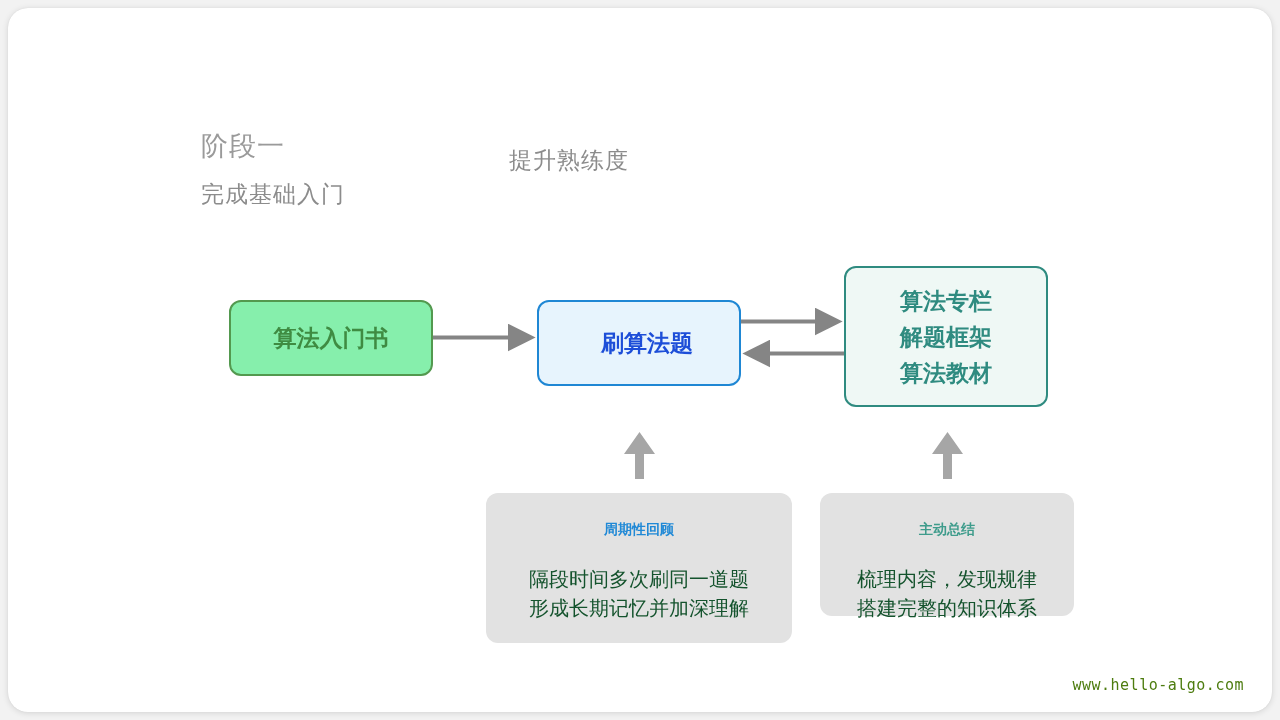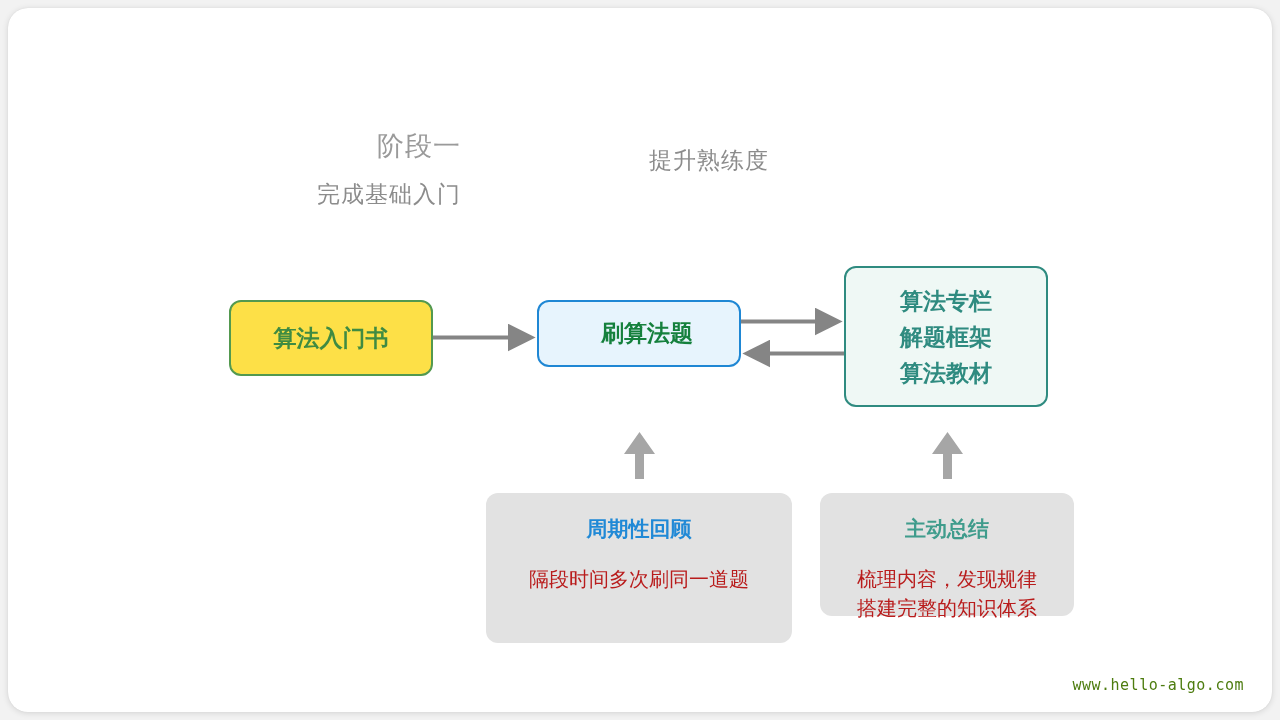--- a/index.html
+++ b/index.html
@@ -28,21 +28,21 @@
     position: absolute;
     left: 0;
     top: 0;
     width: 1264px;
     height: 704px;
   }
 
   
   .stage {
     position: absolute;
-    text-align: right;
+    text-align: left;
     width: 260px;
   }
   .stage-index {
     font-size: 27px;
     font-weight: 400;
     color: #9a9a9a;
     line-height: 34px;
     letter-spacing: 1px;
   }
   .stage-title {
@@ -66,33 +66,33 @@
     flex-direction: column;
     align-items: center;
     justify-content: center;
     font-weight: bold;
   }
   #box-book {
     left: 221px;
     top: 292px;
     width: 204px;
     height: 76px;
-    background: #fde047;
+    background: #86efac;
     border: 2px solid #53994f;
     color: #3f8b42;
     font-size: 23px;
   }
   #box-practice {
     left: 529px;
     top: 292px;
     width: 204px;
-    height: 67px;
+    height: 86px;
     background: #e7f4fd;
     border: 2px solid #1f87d4;
-    color: #15803d;
+    color: #1d4ed8;
     font-size: 23px;
     padding-left: 16px;
   }
   #box-resources {
     left: 836px;
     top: 258px;
     width: 204px;
     height: 141px;
     background: #eff8f5;
     border: 2px solid #2f8b80;
@@ -107,29 +107,29 @@
     position: absolute;
     box-sizing: border-box;
     border-radius: 12px;
     background: #e2e2e2;
     text-align: center;
     padding-top: 22px;
   }
   #note-review { left: 478px; top: 485px; width: 306px; height: 150px; }
   #note-summary { left: 812px; top: 485px; width: 254px; height: 123px; }
   .note-title {
-    font-size: 21px;
+    font-size: 14px;
     font-weight: bold;
     line-height: 28px;
   }
   #note-review .note-title { color: #2089d6; }
   #note-summary .note-title { color: #3f9c8c; }
   .note-body {
     font-size: 20px;
-    color: #b91c1c;
+    color: #14532d;
     line-height: 29px;
     margin-top: 22px;
   }
   .note-body .nl { display: block; }
 
   
   .arrow-svg {
     position: absolute;
     left: 0;
     top: 0;
@@ -206,20 +206,21 @@
     <div class="flow-box" id="box-resources">
       <span class="res-line">算法专栏</span>
       <span class="res-line">解题框架</span>
       <span class="res-line">算法教材</span>
     </div>
 
     <div class="note-box" id="note-review">
       <div class="note-title">周期性回顾</div>
       <div class="note-body">
         <span class="nl">隔段时间多次刷同一道题</span>
+        <span class="nl">形成长期记忆并加深理解</span>
       </div>
     </div>
 
     <div class="note-box" id="note-summary">
       <div class="note-title">主动总结</div>
       <div class="note-body">
         <span class="nl">梳理内容，发现规律</span>
         <span class="nl">搭建完整的知识体系</span>
       </div>
     </div>

